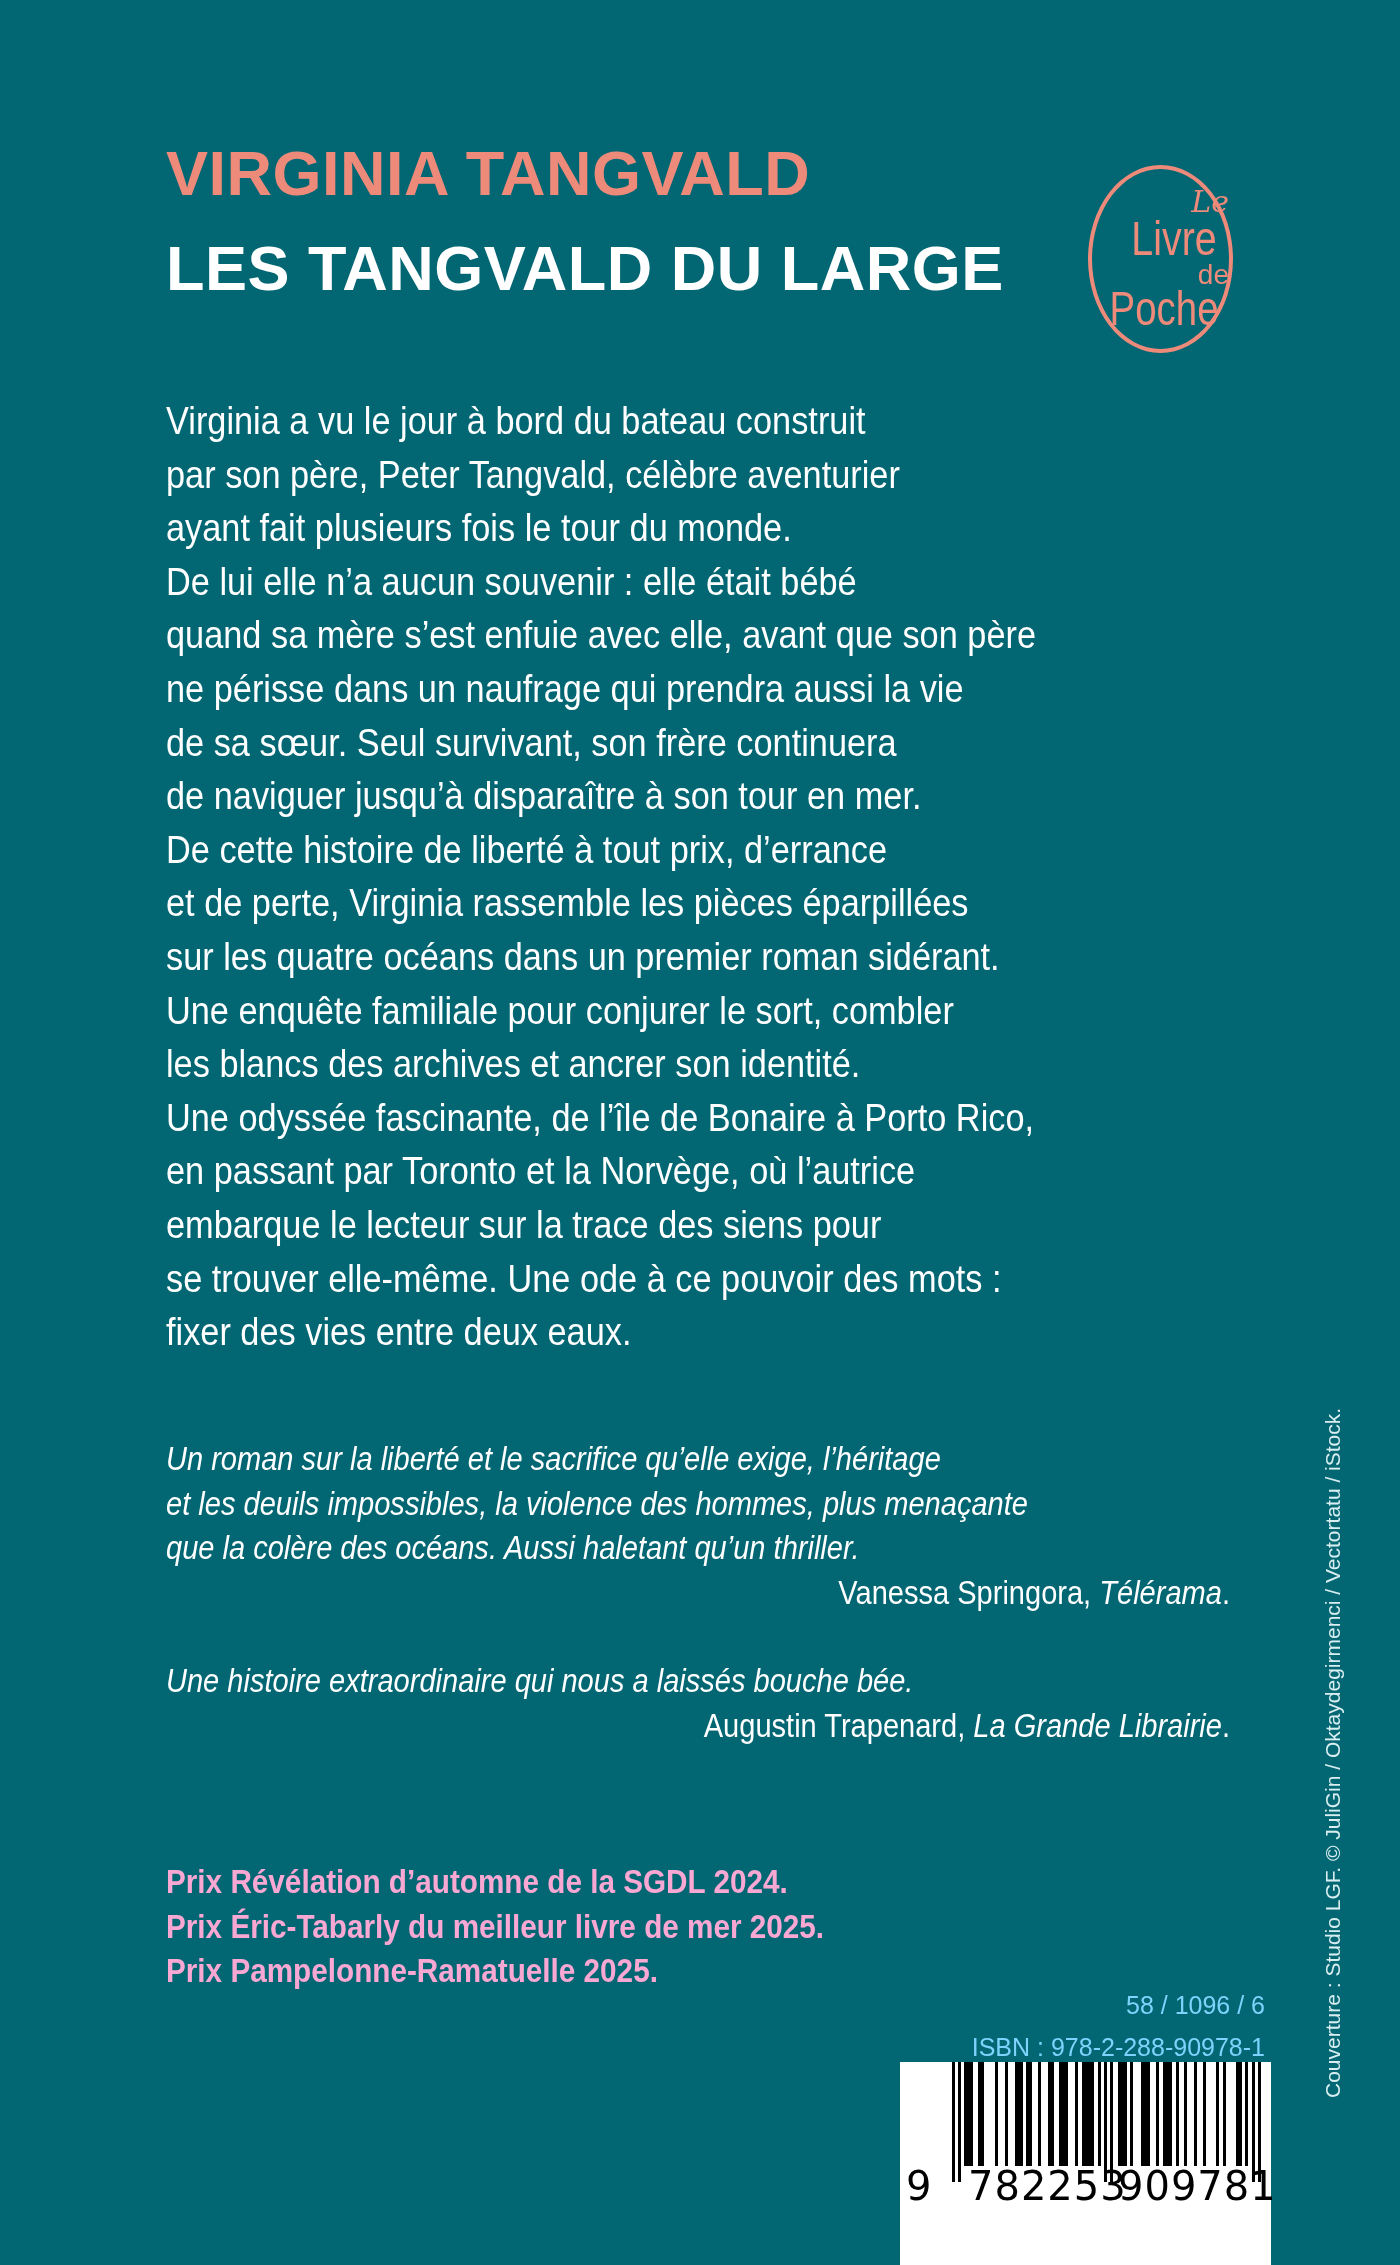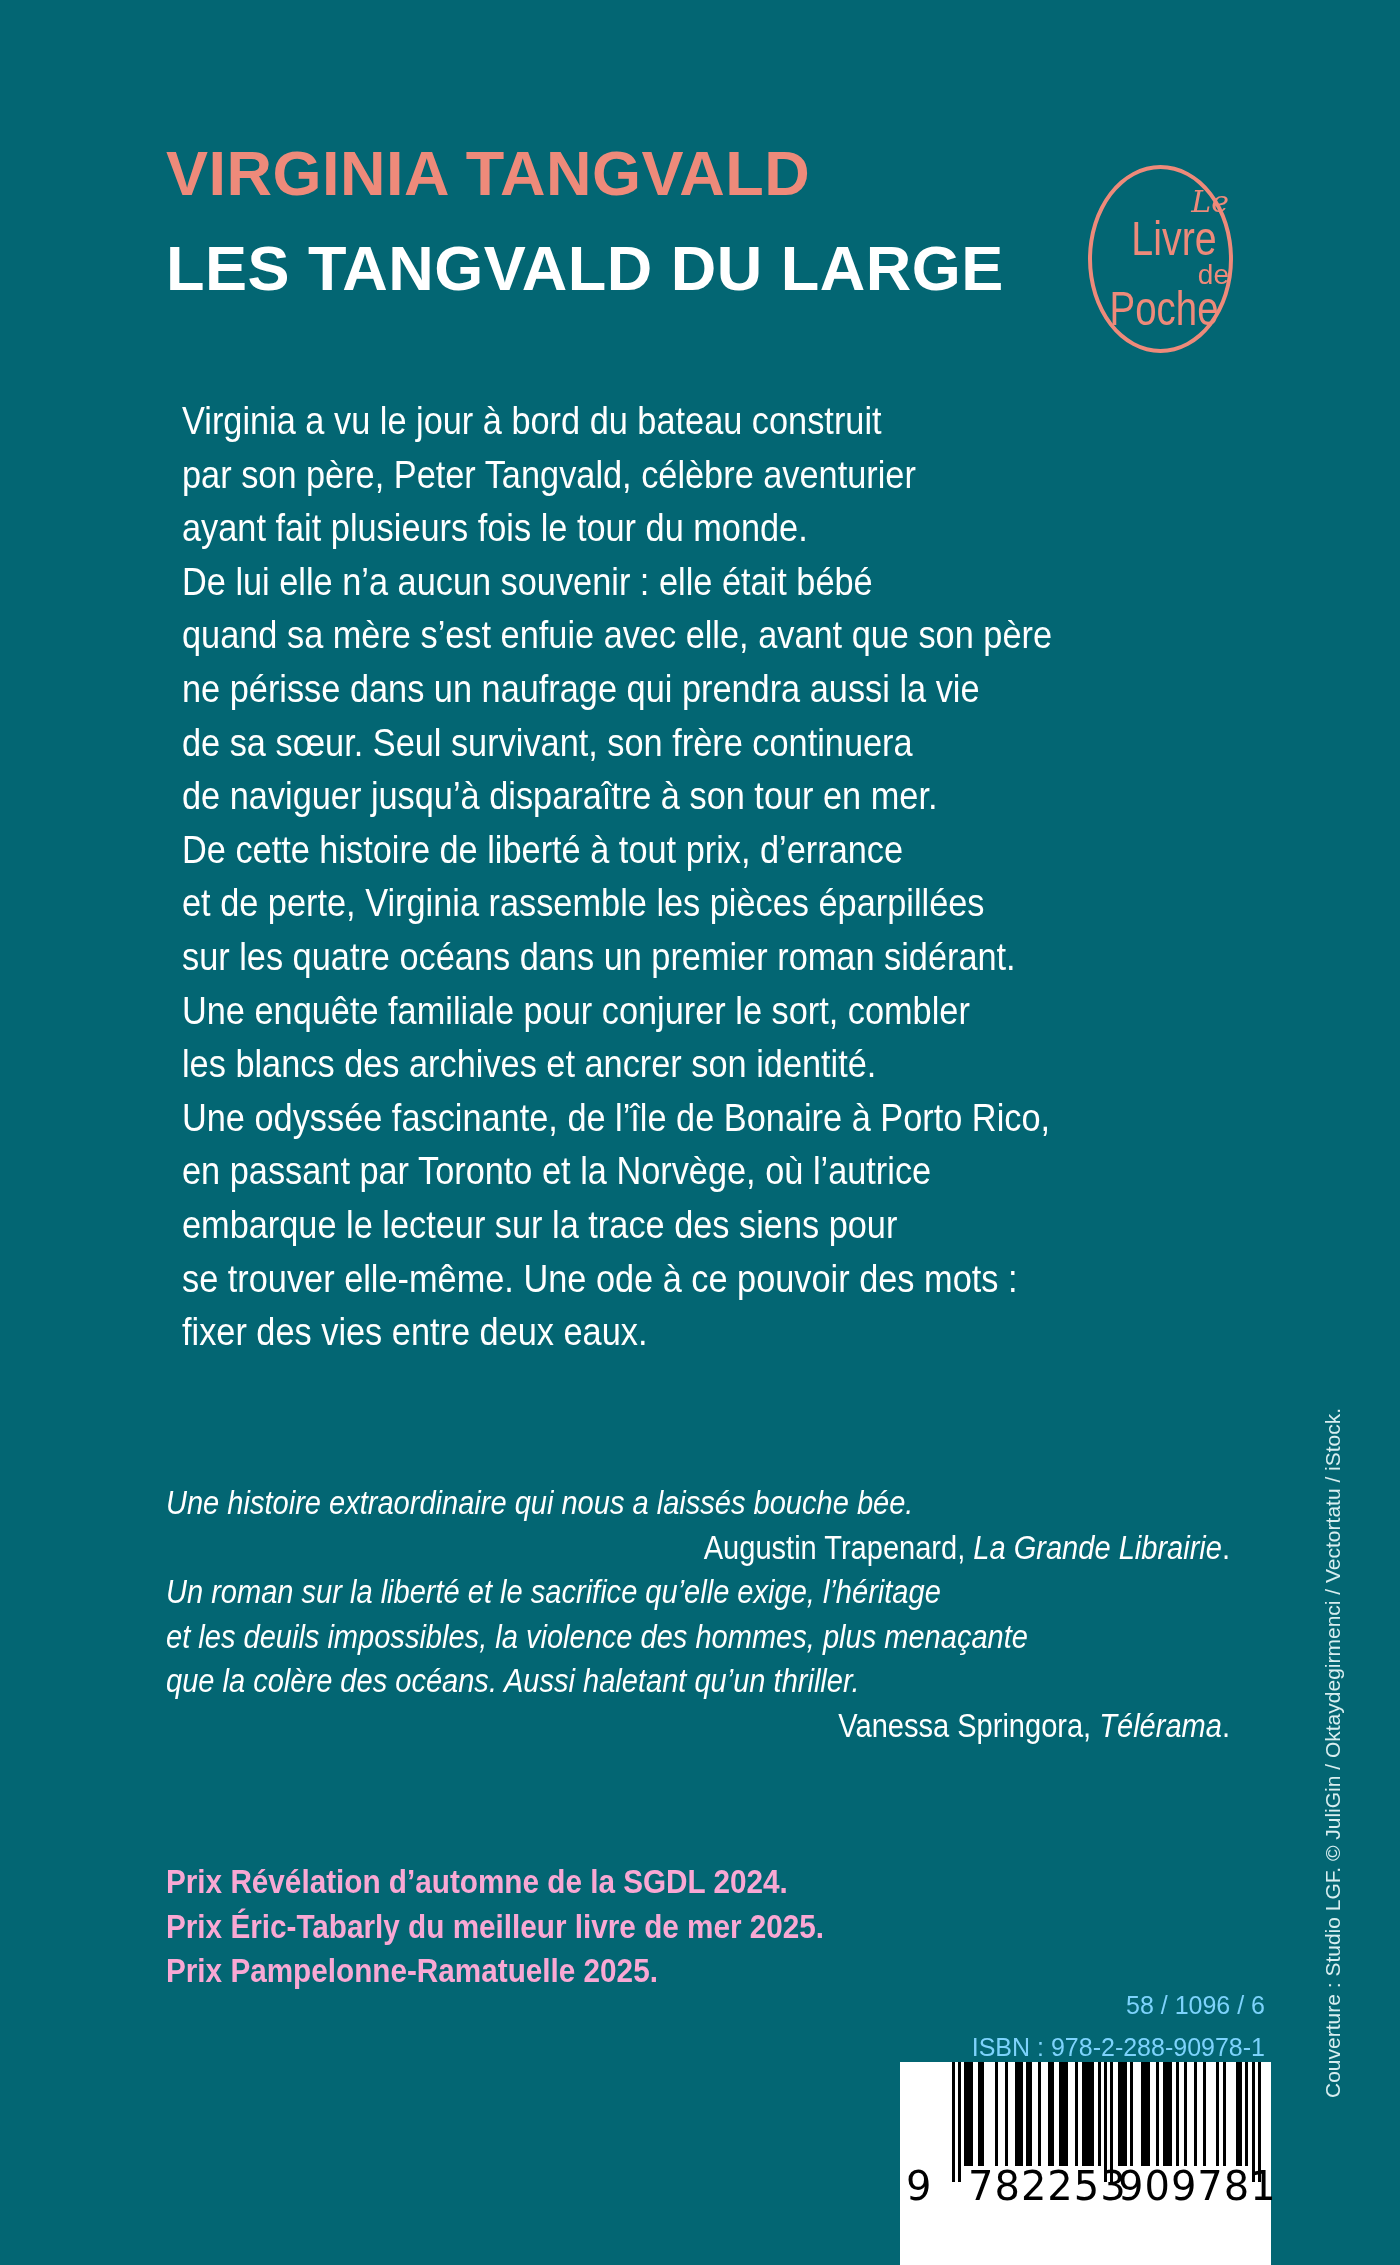--- a/index.html
+++ b/index.html
@@ -74,21 +74,21 @@
     .logo .l-poche {
       position: absolute;
       left: -4px; right: -4px;
       top: 116px;
       font-size: 48px;
       line-height: 48px;
       transform: scaleX(0.8);
     }
     .summary {
       position: absolute;
-      left: 182px;
+      left: 166px;
       top: 394px;
       width: 1120px;
       font-size: 39px;
       line-height: 53.6px;
       margin: 0;
     }
     .summary .line {
       display: block;
       white-space: nowrap;
       transform-origin: left center;
@@ -209,29 +209,29 @@
     <span class="line">Une enquête familiale pour conjurer le sort, combler</span>
     <span class="line">les blancs des archives et ancrer son identité.</span>
     <span class="line">Une odyssée fascinante, de l’île de Bonaire à Porto Rico,</span>
     <span class="line">en passant par Toronto et la Norvège, où l’autrice</span>
     <span class="line">embarque le lecteur sur la trace des siens pour</span>
     <span class="line">se trouver elle-même. Une ode à ce pouvoir des mots :</span>
     <span class="line">fixer des vies entre deux eaux.</span>
   </div>
 
   <div class="quotes">
-    <div class="quote-block quote-block-2">
-      <span class="quote-line">Une histoire extraordinaire qui nous a laissés bouche bée.</span>
-      <span class="attribution"><span>Augustin Trapenard, </span><i>La Grande Librairie</i><span>.</span></span>
-    </div>
     <div class="quote-block">
       <span class="quote-line">Un roman sur la liberté et le sacrifice qu’elle exige, l’héritage</span>
       <span class="quote-line">et les deuils impossibles, la violence des hommes, plus menaçante</span>
       <span class="quote-line">que la colère des océans. Aussi haletant qu’un thriller.</span>
       <span class="attribution"><span>Vanessa Springora, </span><i>Télérama</i><span>.</span></span>
+    </div>
+    <div class="quote-block quote-block-2">
+      <span class="quote-line">Une histoire extraordinaire qui nous a laissés bouche bée.</span>
+      <span class="attribution"><span>Augustin Trapenard, </span><i>La Grande Librairie</i><span>.</span></span>
     </div>
   </div>
 
   <div class="awards" style="color:#f9a8d4;">
     <span class="award">Prix Révélation d’automne de la SGDL 2024.</span>
     <span class="award">Prix Éric-Tabarly du meilleur livre de mer 2025.</span>
     <span class="award">Prix Pampelonne-Ramatuelle 2025.</span>
   </div>
 
   <div class="codes">

